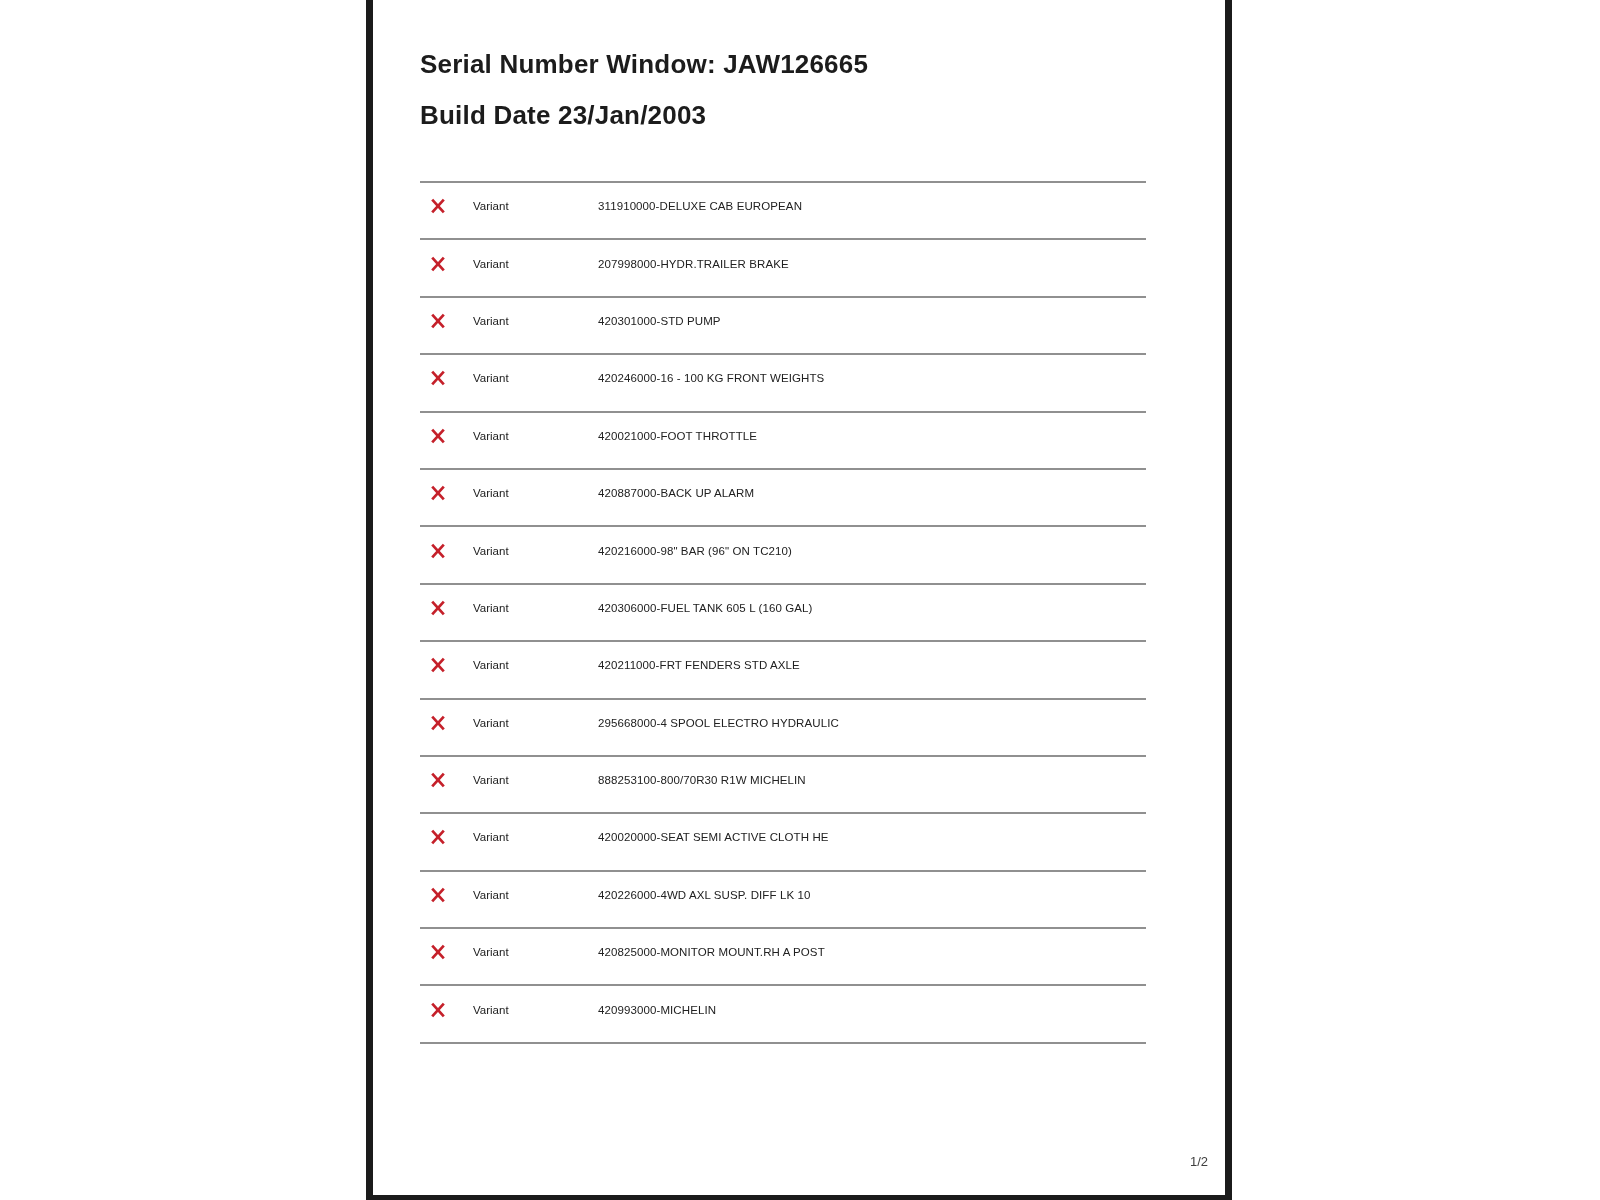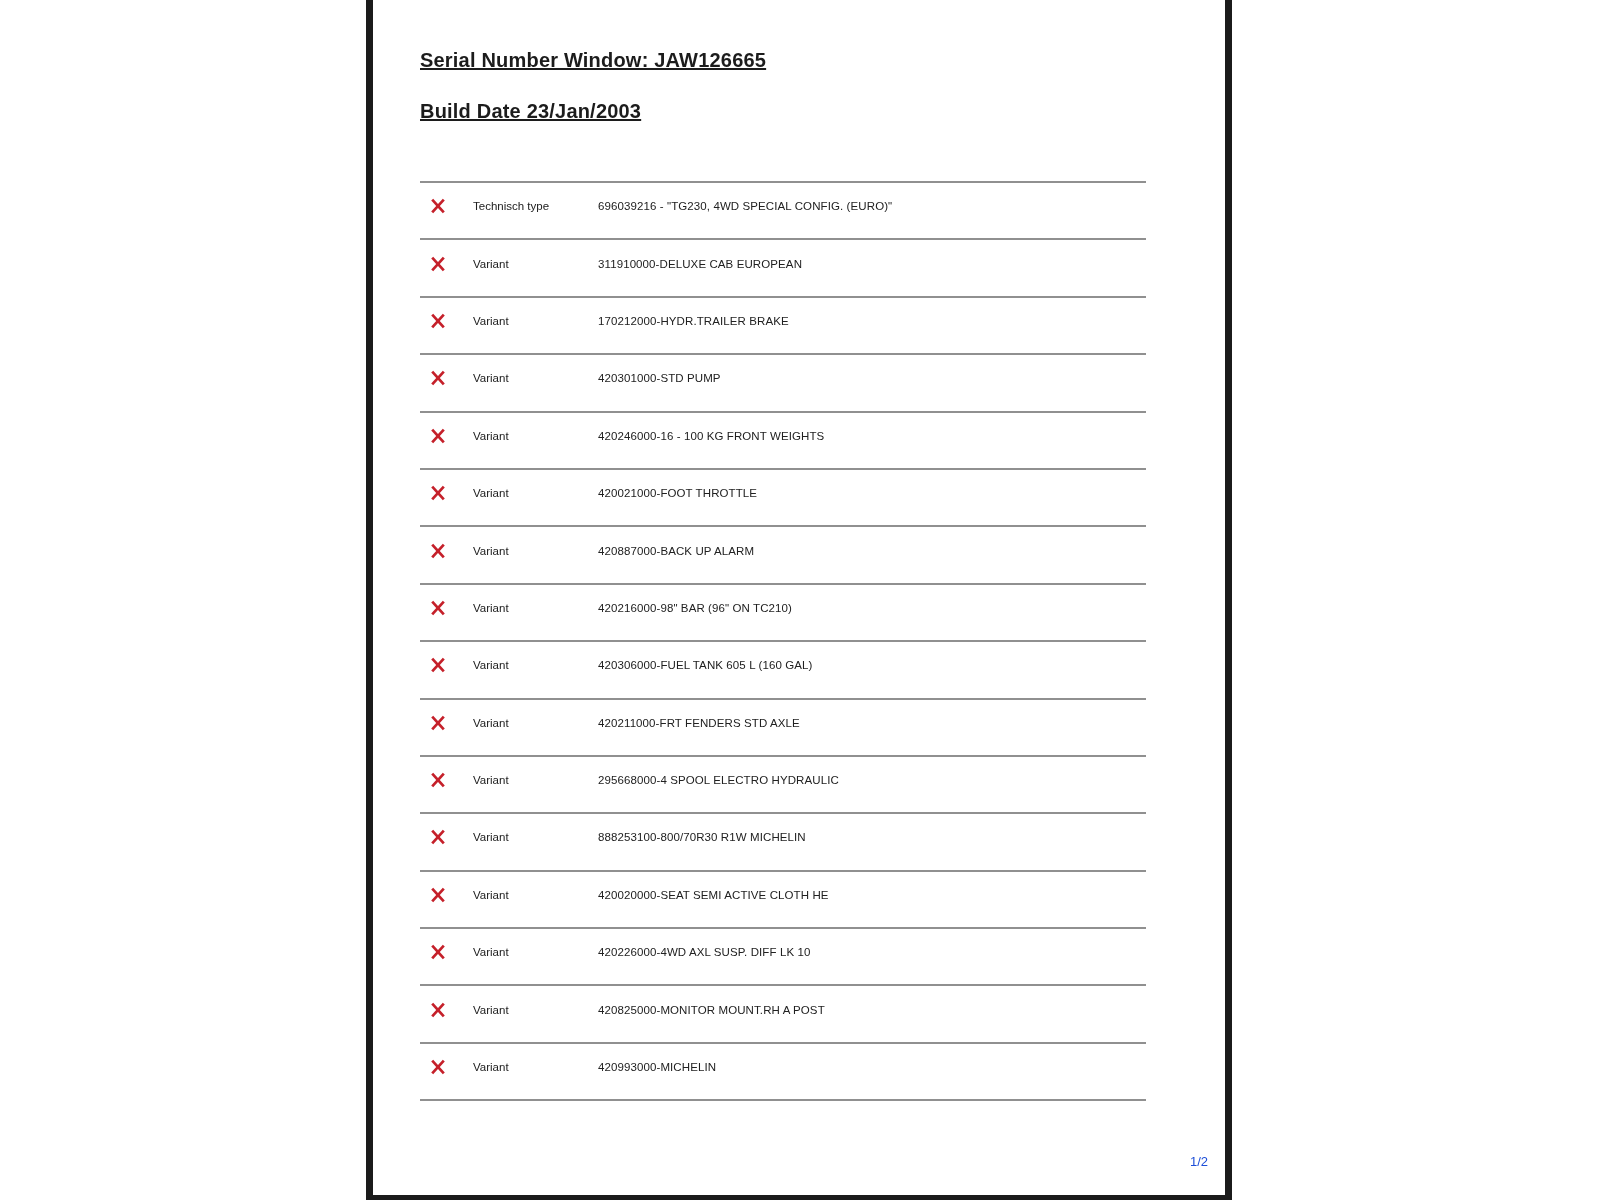--- a/index.html
+++ b/index.html
@@ -18,26 +18,25 @@
     position: relative;
   }
   .page-edge { position: absolute; background: var(--page-edge); }
   .edge-left   { left: 366px; top: 0; width: 7px; height: 1200px; }
   .edge-right  { left: 1225px; top: 0; width: 7px; height: 1200px; }
   .edge-bottom { left: 366px; top: 1195px; width: 866px; height: 5px; }
 
   .doc-heading {
     position: absolute;
     left: 420px;
-    font-size: 20px;
+    font-size: 26px;
     font-weight: 700;
     color: var(--text-dark);
     letter-spacing: 0.2px;
     white-space: nowrap;
-    text-decoration: underline;
   }
   .h-serial { top: 49px; }
   .h-build  { top: 100px; text-align: center; }
 
   .parts-table {
     position: absolute;
     left: 420px; top: 181px;
     width: 726px;
     border-bottom: 2px solid var(--line-gray);
   }
@@ -65,62 +64,53 @@
     color: var(--text-row);
     white-space: nowrap;
     letter-spacing: 0.1px;
   }
   .page-number {
     position: absolute;
     left: 1108px; top: 1154px;
     width: 100px;
     text-align: right;
     font-size: 13px;
-    color: #1d4ed8;
+    color: #404040;
   }
 </style>
 </head>
 <body>
 
 <div class="page-edge edge-left"></div>
 <div class="page-edge edge-right"></div>
 <div class="page-edge edge-bottom"></div>
 
 <div class="doc-heading h-serial">Serial Number Window: JAW126665</div>
 <div class="doc-heading h-build">Build Date 23/Jan/2003</div>
 
 <div class="parts-table" id="rows-container">
-  <div class="row">
-    <span class="xwrap">
-      <svg width="16" height="16" viewBox="0 0 16 16" aria-hidden="true">
-        <path d="M2.2 1.6 L13.8 14.4 M13.8 1.6 L2.2 14.4" stroke="var(--x-red)" stroke-width="2.7" fill="none"></path>
-      </svg>
-    </span>
-    <span class="row-label">Technisch type</span>
-    <span class="row-value">696039216 - "TG230, 4WD SPECIAL CONFIG. (EURO)"</span>
-  </div>
 
   <div class="row">
     <span class="xwrap">
       <svg width="16" height="16" viewBox="0 0 16 16" aria-hidden="true">
         <path d="M2.2 1.6 L13.8 14.4 M13.8 1.6 L2.2 14.4" stroke="var(--x-red)" stroke-width="2.7" fill="none"></path>
       </svg>
     </span>
     <span class="row-label">Variant</span>
     <span class="row-value">311910000-DELUXE CAB EUROPEAN</span>
   </div>
 
   <div class="row">
     <span class="xwrap">
       <svg width="16" height="16" viewBox="0 0 16 16" aria-hidden="true">
         <path d="M2.2 1.6 L13.8 14.4 M13.8 1.6 L2.2 14.4" stroke="var(--x-red)" stroke-width="2.7" fill="none"></path>
       </svg>
     </span>
     <span class="row-label">Variant</span>
-    <span class="row-value">170212000-HYDR.TRAILER BRAKE</span>
+    <span class="row-value">207998000-HYDR.TRAILER BRAKE</span>
   </div>
 
   <div class="row">
     <span class="xwrap">
       <svg width="16" height="16" viewBox="0 0 16 16" aria-hidden="true">
         <path d="M2.2 1.6 L13.8 14.4 M13.8 1.6 L2.2 14.4" stroke="var(--x-red)" stroke-width="2.7" fill="none"></path>
       </svg>
     </span>
     <span class="row-label">Variant</span>
     <span class="row-value">420301000-STD PUMP</span>

